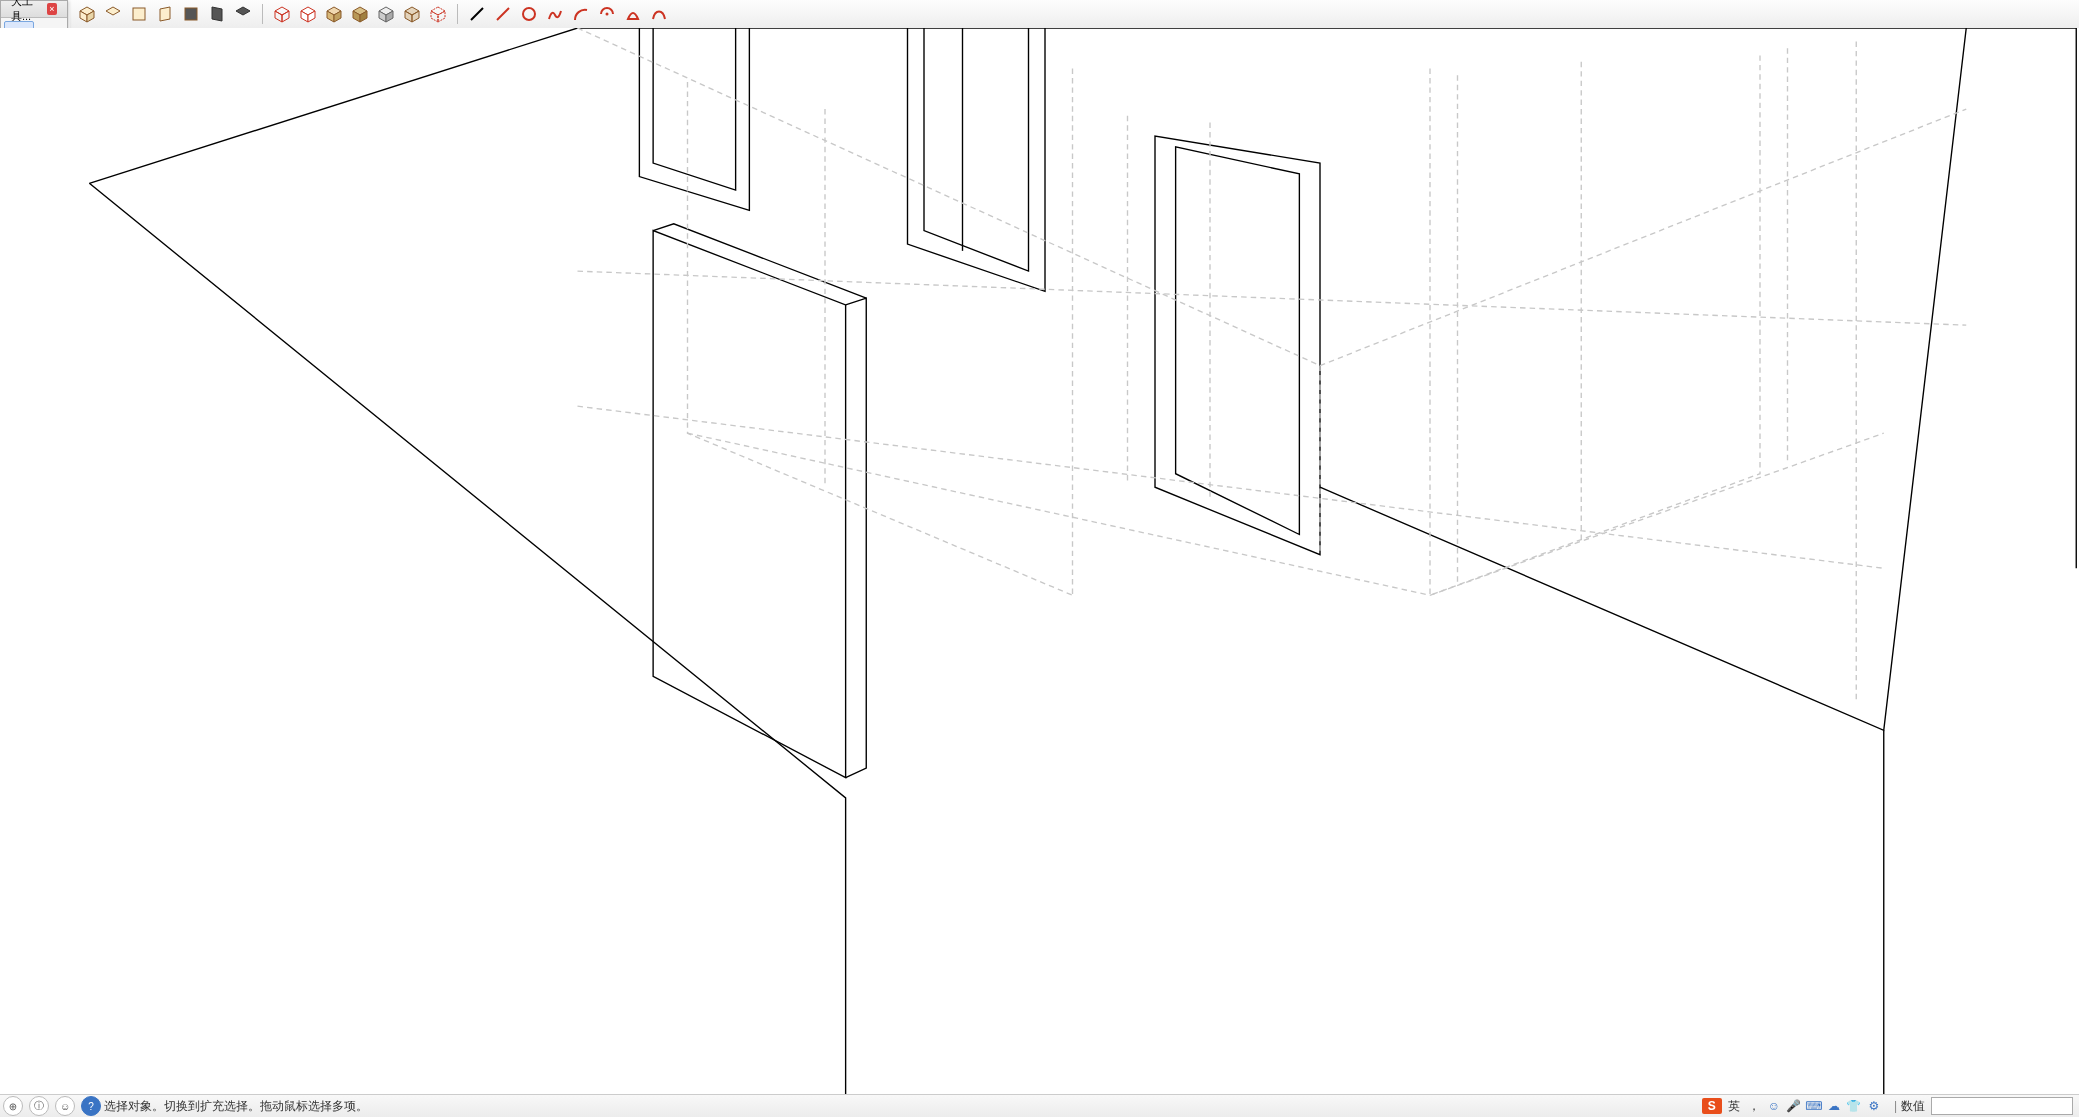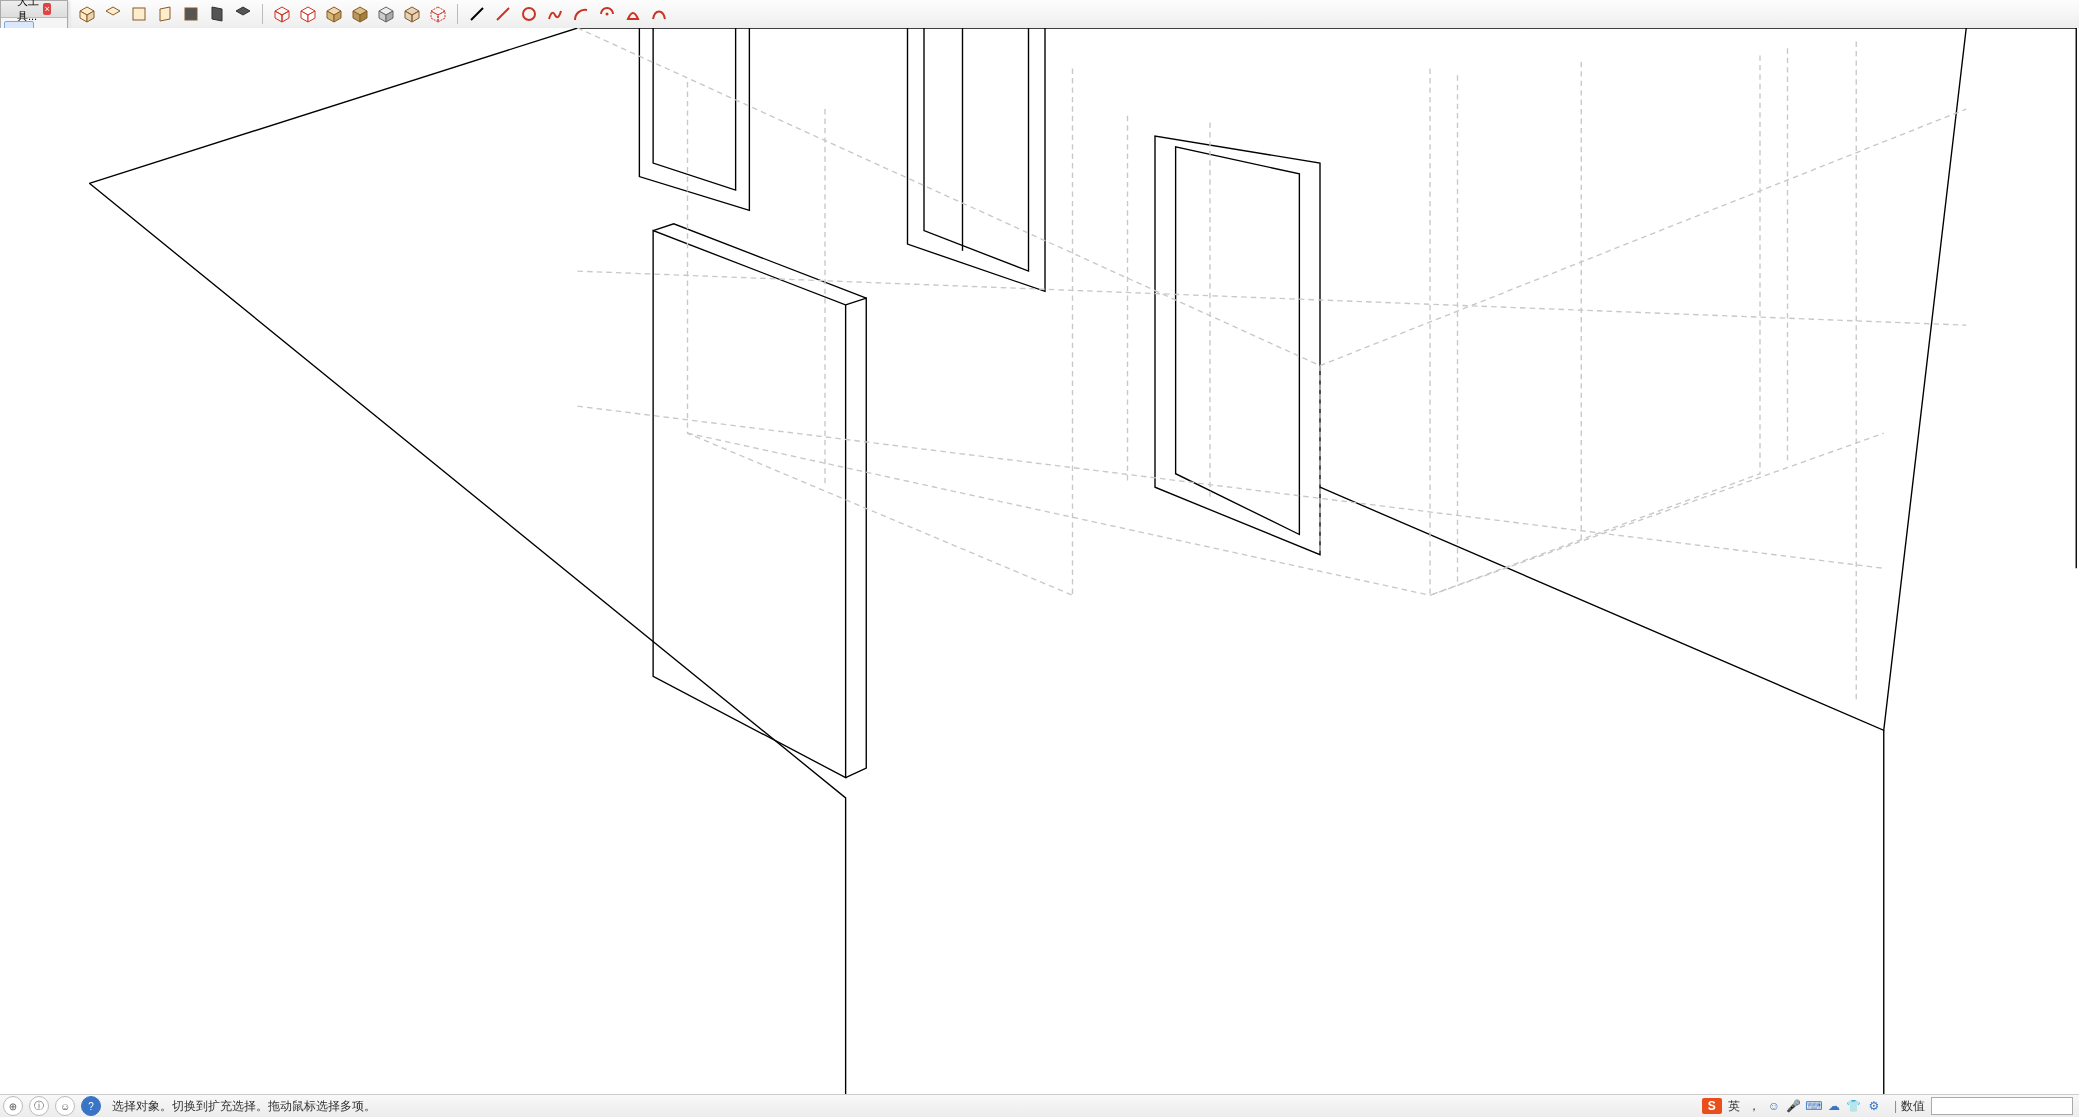--- a/index.html
+++ b/index.html
@@ -1,30 +1,30 @@
 <!DOCTYPE html>
 <html><head>
 <meta charset="utf-8">
 <style>
   html,body{margin:0;padding:0;width:100%;height:100%;font-family:"Microsoft YaHei",Arial,sans-serif;font-size:12px;background:#fff;color:#000;overflow:hidden}
   .top-toolbar{position:absolute;top:0;left:70px;right:0;height:28px;background:linear-gradient(#fdfdfd,#eeeeee);border-bottom:1px solid #ccc;display:flex;align-items:center;padding:0 4px}
   .top-toolbar .sep{width:1px;height:20px;background:#bbb;margin:0 6px}
   .top-icon{width:22px;height:22px;margin:0 2px;display:flex;align-items:center;justify-content:center;cursor:pointer}
   .tool-palette{position:absolute;top:0;left:0;width:66px;background:#f5f5f5;border:1px solid #aaa;box-shadow:1px 1px 3px rgba(0,0,0,.2)}
-  .tool-palette .title{height:16px;background:linear-gradient(#eee,#ddd);border-bottom:1px solid #bbb;font-size:11px;padding:0 16px;display:flex;align-items:center;}
+  .tool-palette .title{height:16px;background:linear-gradient(#eee,#ddd);border-bottom:1px solid #bbb;font-size:11px;padding:0 10px;display:flex;align-items:center;}
   .tool-palette .title .close{width:12px;height:12px;background:#d44;border-radius:2px;font-size:9px;color:#fff;text-align:center;line-height:12px;cursor:pointer}
   .tool-grid{display:grid;grid-template-columns:1fr 1fr;gap:2px;padding:3px}
   .tool-btn{width:28px;height:28px;border:1px solid transparent;display:flex;align-items:center;justify-content:center;cursor:pointer;border-radius:2px}
   .tool-btn.sel{background:#dbe7fb;border-color:#7aa7e0}
   .tool-divider{grid-column:1/3;height:1px;background:#ccc;margin:2px 0}
   .viewport{position:absolute;top:28px;left:0;right:0;bottom:22px;background:#fff}
   .viewport svg{width:100%;height:100%}
   .statusbar{position:absolute;bottom:0;left:0;right:0;height:22px;background:linear-gradient(#f8f8f8,#ececec);border-top:1px solid #ccc;display:flex;align-items:center;font-size:12px;color:#333}
   .statusbar .sb-icon{width:18px;height:18px;border:1px solid #bbb;border-radius:50%;margin:0 3px;display:flex;align-items:center;justify-content:center;font-size:10px;color:#555;cursor:pointer;background:#fff}
-  .statusbar .msg{margin-left:8px;flex:0 0 auto}
+  .statusbar .msg{flex:0 0 auto}
   .statusbar .spacer{flex:1}
   .ime{display:flex;align-items:center;gap:4px;margin-right:8px}
   .ime .ime-icon{width:16px;height:16px;display:flex;align-items:center;justify-content:center;font-size:12px}
   .value-box{width:140px;height:16px;background:#fff;border:1px solid #aaa;margin:0 6px}
   
   svg{display:block}
 </style>
 </head>
 <body>
 

